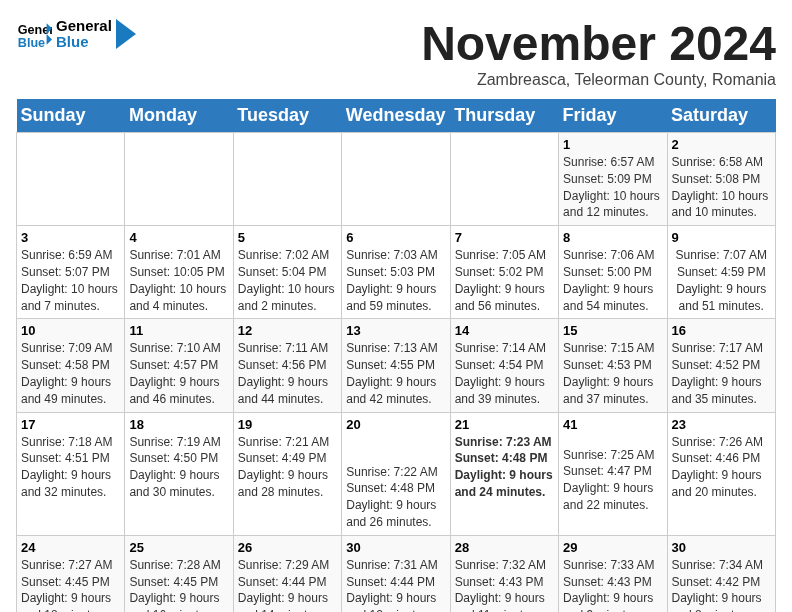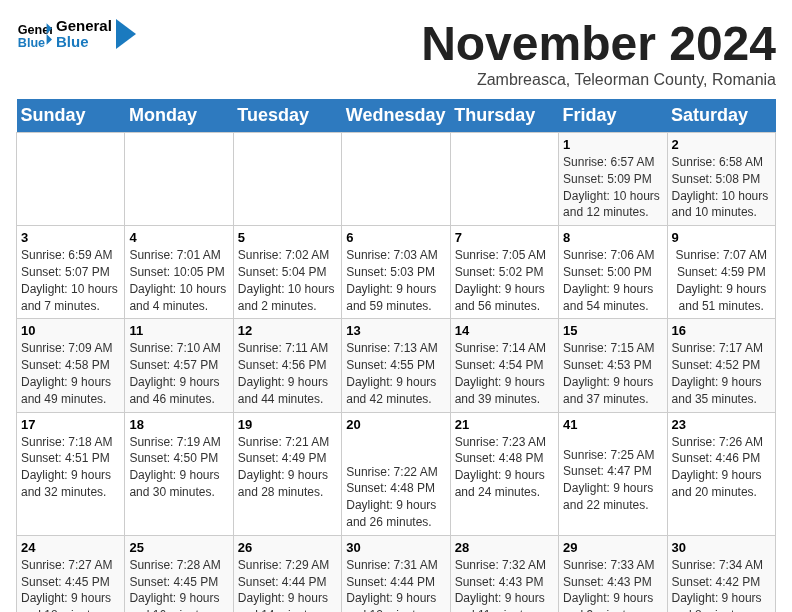--- a/index.html
+++ b/index.html
@@ -259,21 +259,21 @@
         </td>
         <td>
           <div class="day-number">20</div>
           <div class="day-info" style="white-space: pre-line; margin-top: 32px;">Sunrise: 7:22 AM
 Sunset: 4:48 PM
 Daylight: 9 hours
 and 26 minutes.</div>
         </td>
         <td>
           <div class="day-number">21</div>
-          <div class="day-info" style="white-space: pre-line;">Sunrise: 7:23 AM
+          <div class="day-info" style="white-space: pre-line; font-weight: bold;">Sunrise: 7:23 AM
 Sunset: 4:48 PM
 Daylight: 9 hours
 and 24 minutes.</div>
         </td>
         <td>
           <div class="day-number">41</div>
           <div class="day-info" style="white-space: pre-line; margin-top: 15px;">Sunrise: 7:25 AM
 Sunset: 4:47 PM
 Daylight: 9 hours
 and 22 minutes.</div>

